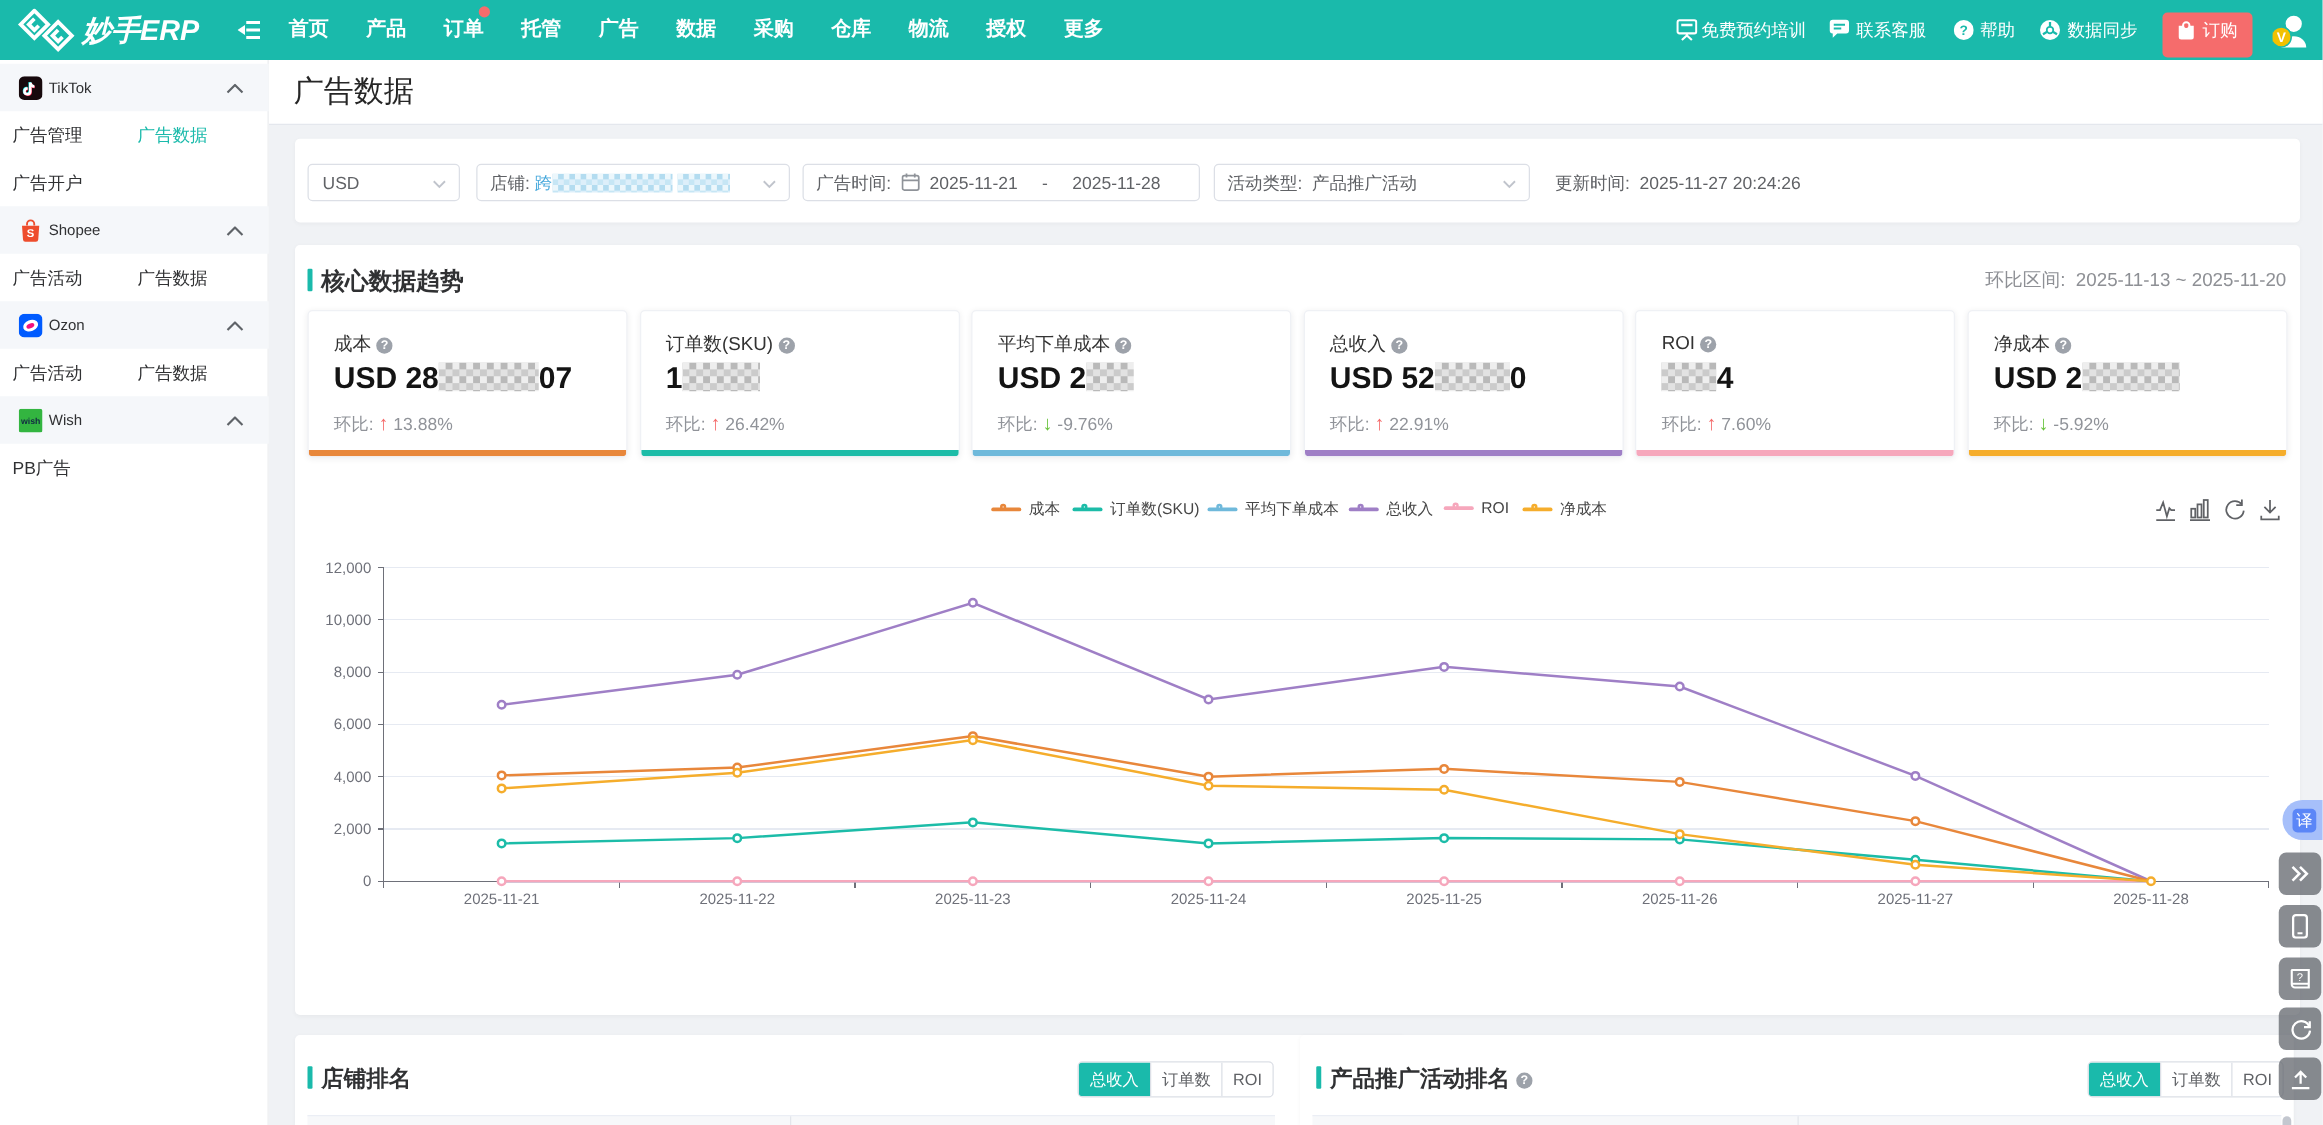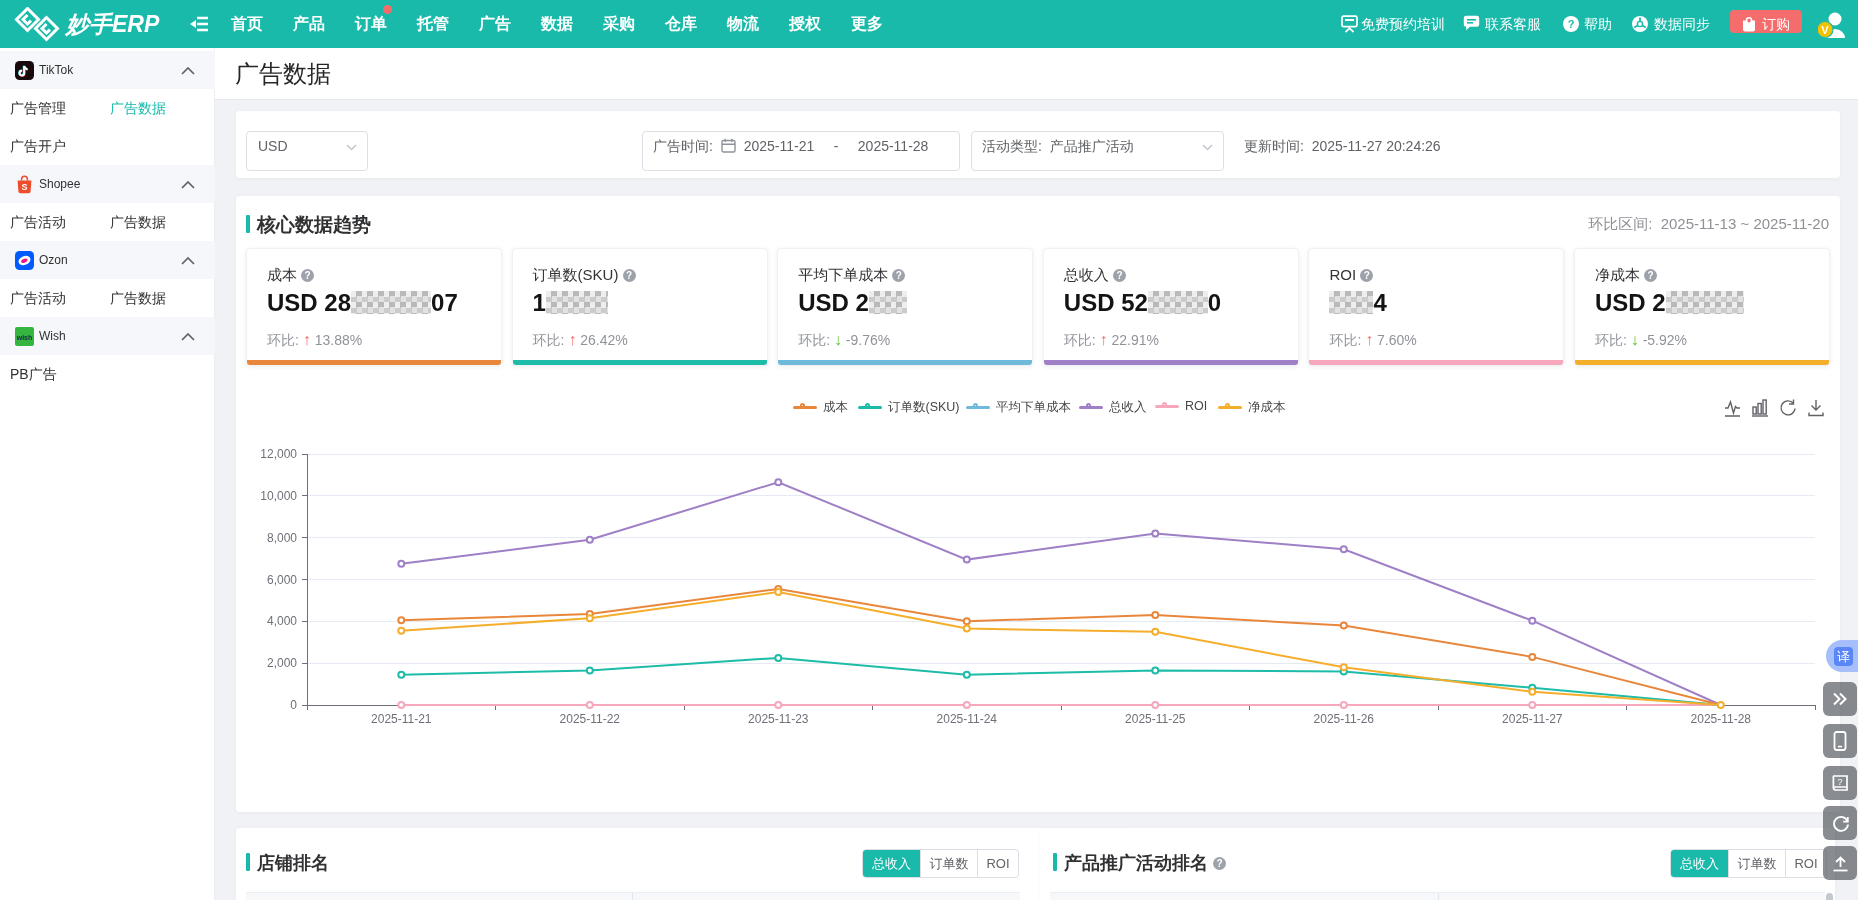--- a/index.html
+++ b/index.html
@@ -5,36 +5,36 @@
 <style>
 *{margin:0;padding:0;box-sizing:border-box;}
 html,body{width:1858px;height:900px;overflow:hidden;font-family:"Liberation Sans",sans-serif;background:#F0F2F5;}
 .abs{position:absolute;}
 
 #nav{position:absolute;left:0;top:0;width:1858px;height:48px;background:#1ABAAB;z-index:50;}
 #nav .mitem{position:absolute;top:0;height:48px;line-height:48px;color:#fff;font-size:16px;font-weight:bold;}
 #nav .ritem{position:absolute;top:0;height:48px;line-height:48px;color:#fff;font-size:14px;}
 #logo-text{position:absolute;left:66px;top:9px;color:#fff;font-size:23px;font-weight:bold;font-style:italic;}
 #dot-order{position:absolute;left:383px;top:5px;width:9px;height:9px;border-radius:50%;background:#F56C6C;}
-#btn-order{position:absolute;left:1730px;top:10px;width:72px;height:23px;background:#F56C6C;border-radius:4px;color:#fff;font-size:14px;text-align:center;line-height:28px;}
+#btn-order{position:absolute;left:1730px;top:10px;width:72px;height:36px;background:#F56C6C;border-radius:4px;color:#fff;font-size:14px;text-align:center;line-height:28px;}
 
 #side{position:absolute;left:0;top:48px;width:215px;height:852px;background:#fff;border-right:1px solid #ebedf0;z-index:10;}
 .srow{position:absolute;left:0;width:215px;height:38px;}
 .shead{background:#F5F7FA;}
 .sname{position:absolute;left:39px;top:0;height:38px;line-height:38px;font-size:12px;color:#303133;}
 .sic{position:absolute;left:15px;top:9.5px;width:19px;height:19px;}
 .chev{position:absolute;right:20px;top:16px;}
 .slink{position:absolute;top:0;height:38px;line-height:38px;font-size:14px;color:#303133;}
 .slink.on{color:#1ABAAB;}
 
 #titlebar{position:absolute;left:215px;top:48px;width:1643px;height:52px;background:#fff;border-bottom:1px solid #e4e7ed;z-index:5;}
 #titlebar h1{position:absolute;left:20px;top:0;line-height:51px;font-size:24px;font-weight:normal;color:#262626;}
 .card{position:absolute;background:#fff;border-radius:4px;box-shadow:0 1px 4px rgba(0,0,0,0.04);}
 
-.sel{position:absolute;height:40px;border:1px solid #DCDFE6;border-radius:4px;background:#fff;font-size:14px;color:#606266;line-height:28px;}
+.sel{position:absolute;height:30px;border:1px solid #DCDFE6;border-radius:4px;background:#fff;font-size:14px;color:#606266;line-height:28px;}
 .sel .txt{position:absolute;left:10px;top:0;white-space:nowrap;}
 .selarrow{position:absolute;right:10px;top:12px;}
 
 .stat{position:absolute;top:52px;width:256px;height:118px;background:#fff;border:1px solid #EFF1F5;border-radius:4px;box-shadow:0 1px 5px rgba(31,35,41,0.07);overflow:hidden;}
 .stat .t{position:absolute;left:20px;top:17px;font-size:15px;color:#333;}
 .stat .v{position:absolute;left:20px;top:40px;font-size:24px;font-weight:bold;color:#141414;white-space:nowrap;}
 .stat .h{position:absolute;left:20px;top:82px;font-size:14px;color:#909399;white-space:nowrap;}
 .stat .bar{position:absolute;left:0;bottom:0;width:100%;height:5px;}
 .qi{display:inline-block;width:13px;height:13px;border-radius:50%;background:#9DA2AA;color:#fff;font-size:10px;font-weight:bold;text-align:center;line-height:13px;vertical-align:1px;}
 .up{color:#F56C6C;font-size:16px;font-weight:bold;}
@@ -195,20 +195,26 @@
         <polyline points="1,7 7,1 13,7" fill="none" stroke="#5f6368" stroke-width="1.7"></polyline>
       </svg>
   </div>
 </div>
 <div id="titlebar">
     <h1>广告数据</h1>
   </div>
 <div id="filtercard" class="card" style="left:236px;top:111px;width:1604px;height:67px;">
   <div class="sel" style="left:10px;top:20px;width:122px;">
     <span class="txt" style="left:11px;">USD</span>
+    <svg class="selarrow" width="11" height="7" viewBox="0 0 11 7">
+        <polyline points="1,1 5.5,5.5 10,1" fill="none" stroke="#C0C4CC" stroke-width="1.5"></polyline>
+      </svg>
+  </div>
+  <div class="sel" style="left:145px;top:20px;width:251px;">
+    <span class="txt">店铺: <span style="color:#44A7DB;">跨</span><span class="mosaic2" style="width:96px;height:15px;"></span> <span class="mosaic2" style="width:42px;height:15px;"></span></span>
     <svg class="selarrow" width="11" height="7" viewBox="0 0 11 7">
         <polyline points="1,1 5.5,5.5 10,1" fill="none" stroke="#C0C4CC" stroke-width="1.5"></polyline>
       </svg>
   </div>
   <div class="sel" style="left:406px;top:20px;width:318px;">
     <span class="txt">广告时间: <svg style="vertical-align:-2px;margin:0 4px;" width="15" height="15" viewBox="0 0 15 15">
           <g fill="none" stroke="#8f9399" stroke-width="1.4">
             <rect x="1" y="2.5" width="13" height="11.5" rx="1.5"></rect>
             <path d="M4.2 0.8 V4 M10.8 0.8 V4 M1 6.2 H14"></path>
           </g>

